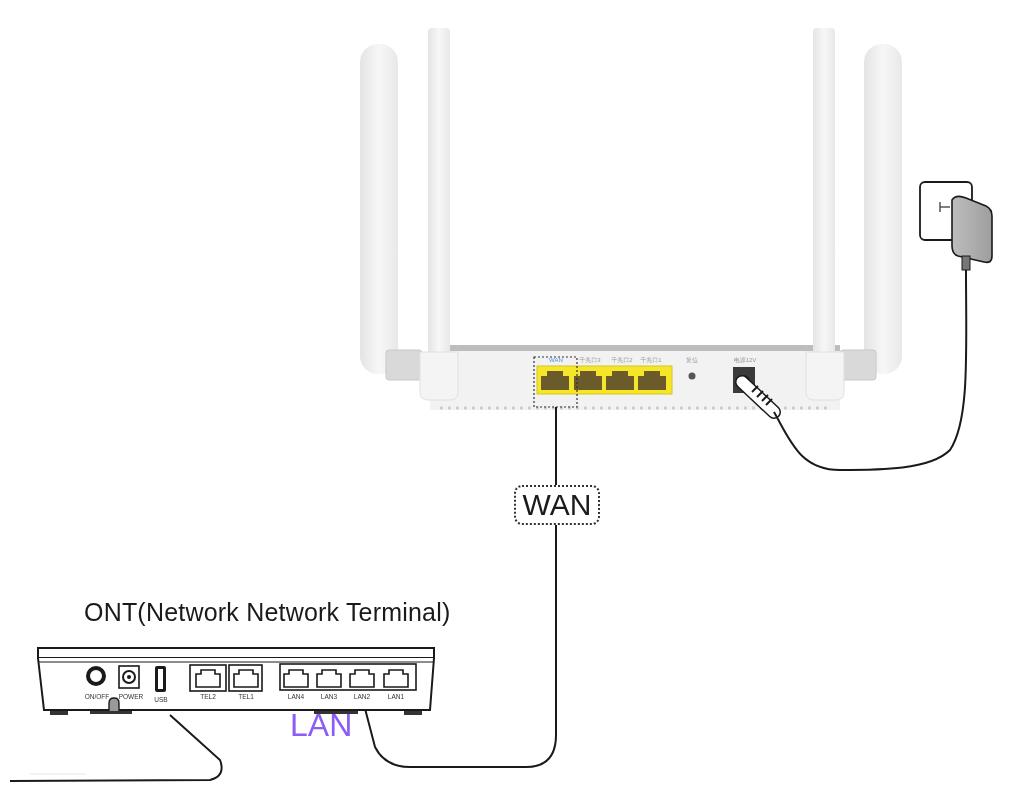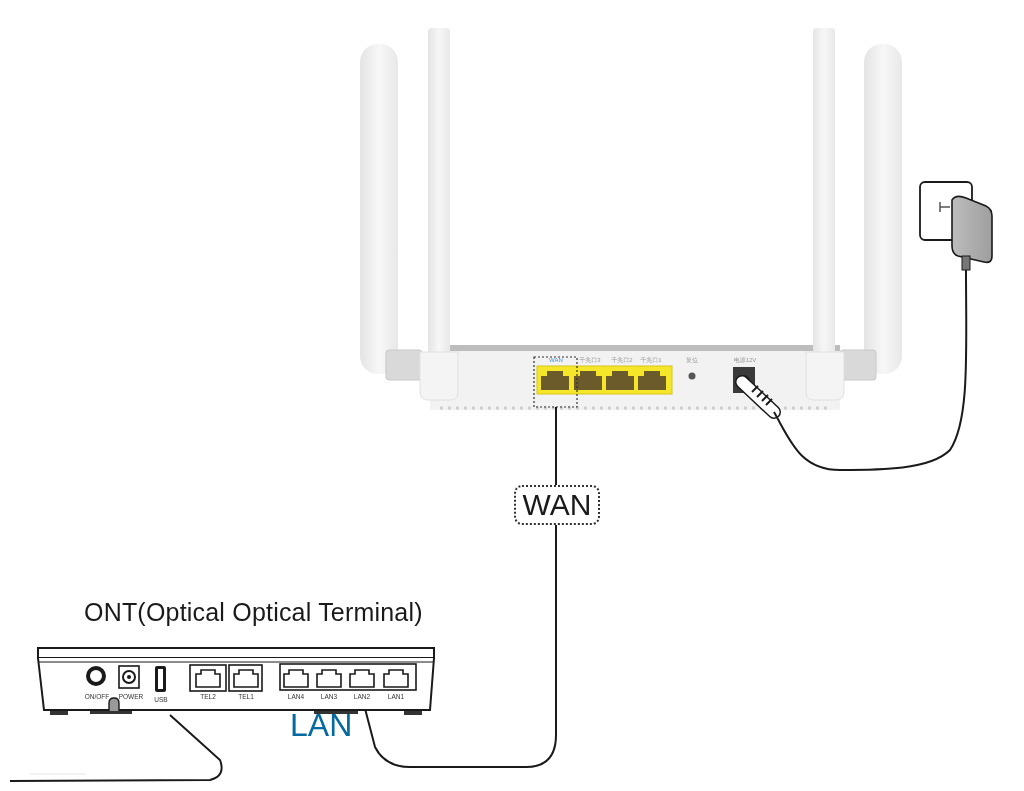--- a/index.html
+++ b/index.html
@@ -1,19 +1,19 @@
 <!DOCTYPE html>
 <html><head>
 <meta charset="utf-8">
 <style>
   html, body { margin:0; padding:0; background:#ffffff; }
   body { width:1024px; height:791px; position:relative; overflow:hidden; font-family:"Liberation Sans", sans-serif; }
   #stage { position:absolute; left:0; top:0; width:1024px; height:791px; }
   .lbl-ont { position:absolute; left:84px; top:598px; font-size:25px; color:#1a1a1a; letter-spacing:0.2px; white-space:nowrap; }
-  .lbl-lan { position:absolute; left:290px; top:707px; font-size:32px; color:#0369a1; }
+  .lbl-lan { position:absolute; left:290px; top:707px; font-size:32px; color:#8b5cf6; }
   .wan-box { position:absolute; left:514px; top:485px; width:86px; height:40px; border:2px dotted #333; border-radius:8px; background:#fff; box-sizing:border-box; display:flex; align-items:center; justify-content:center; font-size:30px; color:#1a1a1a; }
   svg text { font-family:"Liberation Sans", sans-serif; }
 </style>
 </head>
 <body>
 
 <div id="stage">
 <svg width="1024" height="791" viewBox="0 0 1024 791" xmlns="http://www.w3.org/2000/svg">
   <defs>
     <linearGradient id="ant" x1="0" x2="1">
@@ -144,14 +144,14 @@
     <text x="362" y="699" font-size="6.5" fill="#333" text-anchor="middle">LAN2</text>
     <text x="396" y="699" font-size="6.5" fill="#333" text-anchor="middle">LAN1</text>
   </g>
 
   <path d="M170 715 L220 760 q6 16 -10 20 L10 781" fill="none" stroke="#1a1a1a" stroke-width="2"></path>
   <path d="M30 774 h56" stroke="#e6e6e6" stroke-width="1"></path>
 </svg>
 </div>
 
 <div class="wan-box">WAN</div>
-<div class="lbl-ont">ONT(Optical Optical Terminal)</div>
+<div class="lbl-ont">ONT(Network Network Terminal)</div>
 <div class="lbl-lan">LAN</div>
 
 </body></html>

